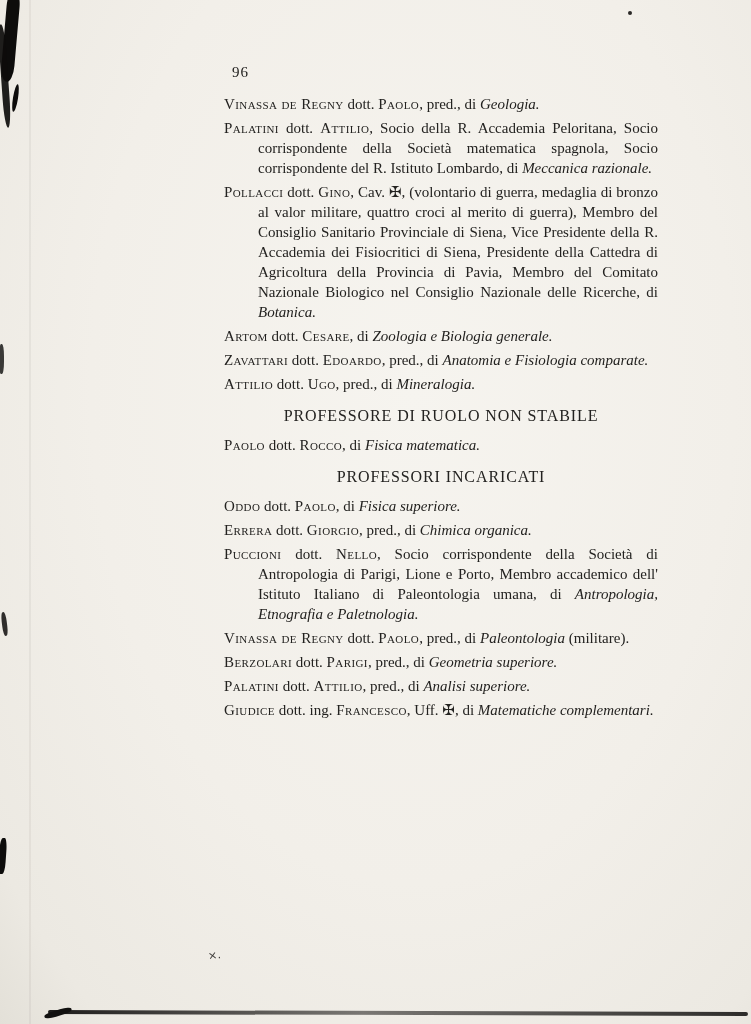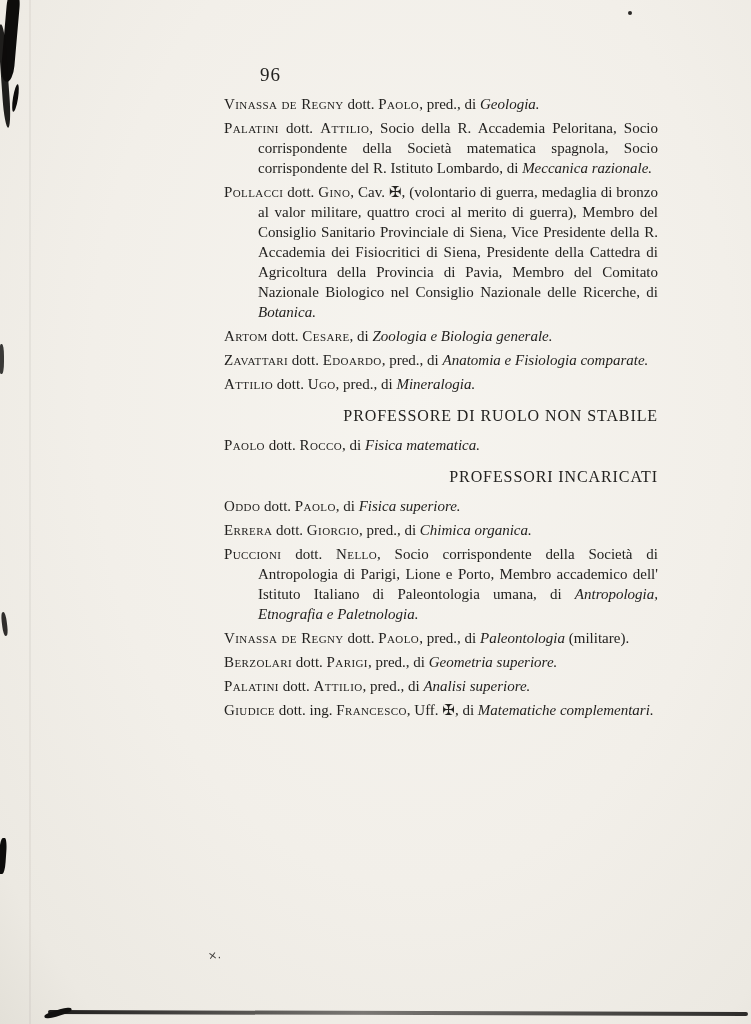--- a/index.html
+++ b/index.html
@@ -61,42 +61,41 @@
     position: absolute;
     left: 208px; top: 949px;
     font-size: 11px;
     color: #3a3835;
     transform: rotate(-8deg);
     font-family: "DejaVu Sans", sans-serif;
   }
   .page-number {
     position: absolute;
     left: 232px; top: 64px;
-    font-size: 19px;
+    font-size: 15px;
     letter-spacing: 1px;
-    margin-left: 28px;
   }
   .text-block {
     position: absolute;
     left: 224px; top: 94px;
     width: 434px;
   }
   .entry {
     margin: 0 0 4px 0;
     padding-left: 34px;
     text-indent: -34px;
     font-size: 15px;
     line-height: 20px;
     text-align: justify;
   }
   .entry .sc { font-variant: small-caps; letter-spacing: 0.4px; }
   .entry .it { font-style: italic; }
   .heading {
     margin: 11px 0 9px 0;
-    text-align: right;
+    text-align: center;
     font-size: 16px;
     letter-spacing: 0.9px;
     line-height: 21px;
   }
 </style>
 </head>
 <body>
 
 <div class="scan-page">
 

